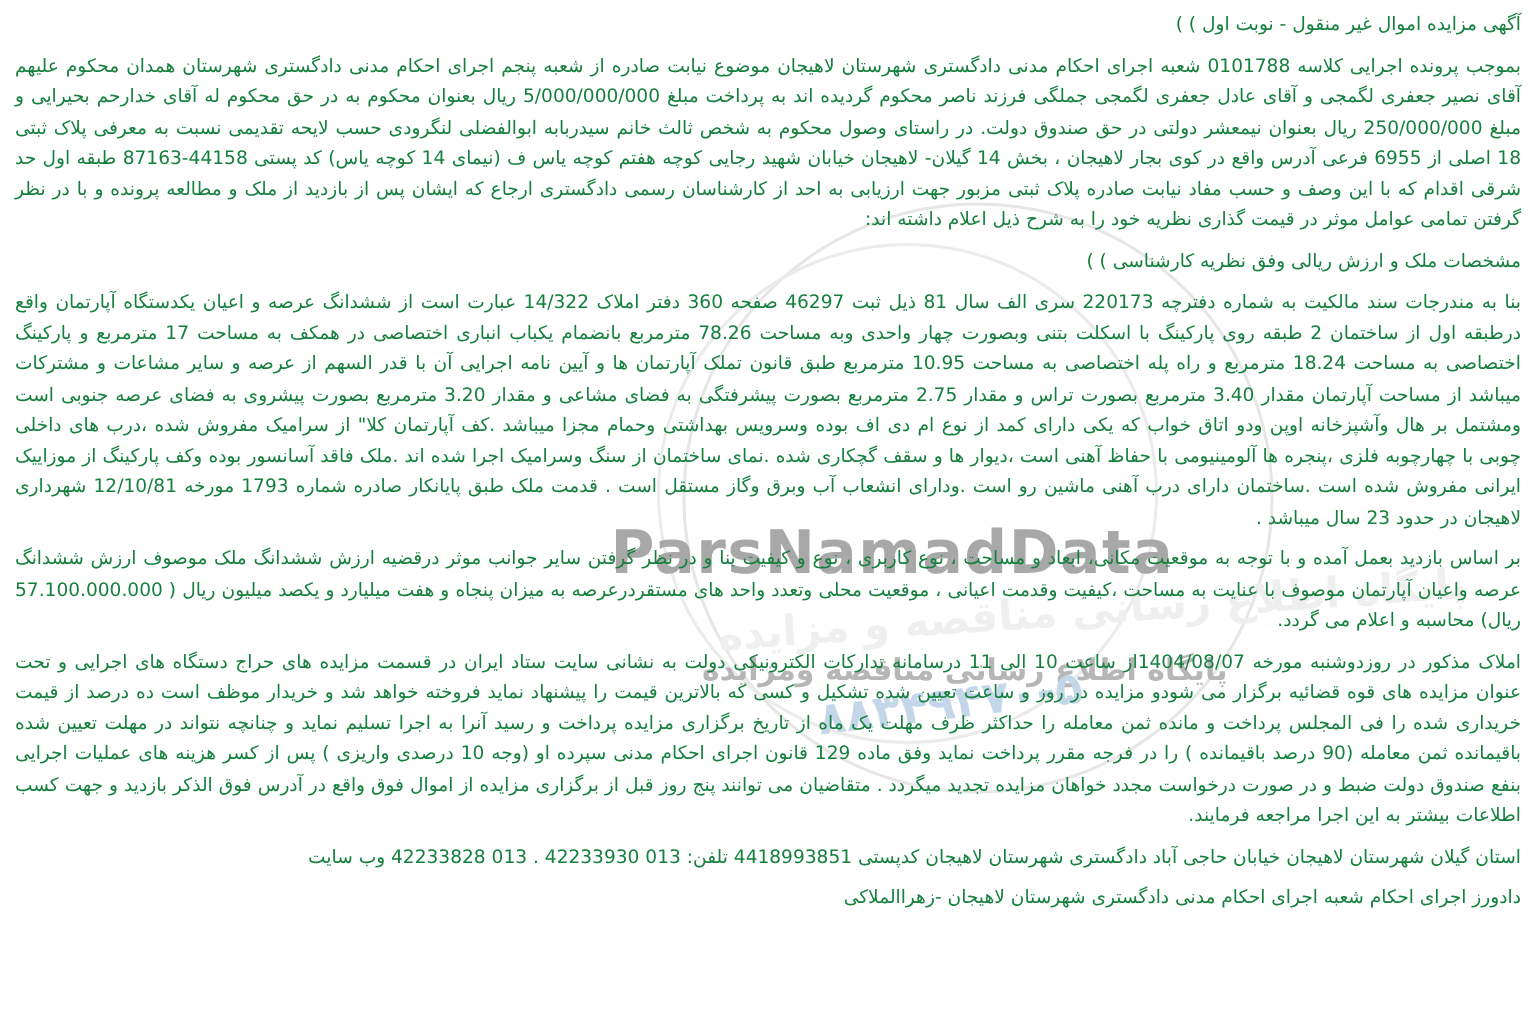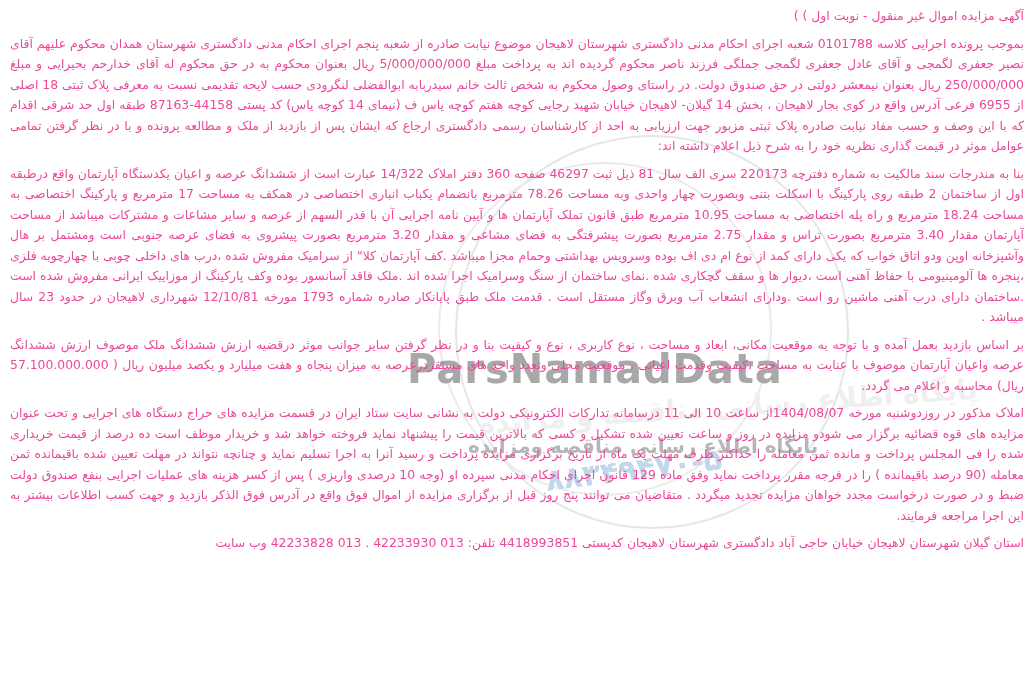--- a/index.html
+++ b/index.html
@@ -31,22 +31,22 @@
   .wm-phone {
     position:absolute; left:545px; top:452px;
     font-size:30px; font-weight:bold; color:#c3d6ea;
     letter-spacing:5px; direction:ltr; transform:rotate(-7deg);
     white-space:nowrap;
   }
   
   .content {
     position:relative; z-index:1;
     direction:rtl; unicode-bidi:embed;
-    padding:6px 0 0 10px;
-    font-size:12.4px; line-height:20.5px; color:#ec4899;
+    padding:6px 10px 0 10px;
+    font-size:12.4px; line-height:20.5px; color:#15803d;
     text-align:justify;
   }
   .content p { margin:0 0 7px 0; }
   .title-line   { text-align:right; }
   .subhead      { text-align:right; }
   .note-underline { text-align:right; text-decoration:underline; }
   .address-line { text-align:right; margin-top:6px; }
   .signature-line {
     text-align:right;
     margin-top:26px;
@@ -63,19 +63,21 @@
     <div class="wm-circle wm-c2"></div>
     <div class="wm-ghost">پایگاه اطلاع رسانی مناقصه و مزایده</div>
     <div class="wm-brand">ParsNamadData</div>
     <div class="wm-tagline">پایگاه اطلاع رسانی مناقصه ومزایده</div>
     <div class="wm-phone">۸۸۳۴۹۴۷۰-۵</div>
   </div>
 
   <div class="content">
     <p class="title-line">آگهی مزایده اموال غیر منقول - نوبت اول ) )</p>
     <p>بموجب پرونده اجرایی کلاسه 0101788 شعبه اجرای احکام مدنی دادگستری شهرستان لاهیجان موضوع نیابت صادره از شعبه پنجم اجرای احکام مدنی دادگستری شهرستان همدان محکوم علیهم آقای نصیر جعفری لگمجی و آقای عادل جعفری لگمجی جملگی فرزند ناصر محکوم گردیده اند به پرداخت مبلغ 5/000/000/000 ریال بعنوان محکوم به در حق محکوم له آقای خدارحم بحیرایی و مبلغ 250/000/000 ریال بعنوان نیمعشر دولتی در حق صندوق دولت. در راستای وصول محکوم به شخص ثالث خانم سیدربابه ابوالفضلی لنگرودی حسب لایحه تقدیمی نسبت به معرفی پلاک ثبتی 18 اصلی از 6955 فرعی آدرس واقع در کوی بجار لاهیجان ، بخش 14 گیلان- لاهیجان خیابان شهید رجایی کوچه هفتم کوچه یاس ف (نیمای 14 کوچه یاس) کد پستی 44158-87163 طبقه اول حد شرقی اقدام که با این وصف و حسب مفاد نیابت صادره پلاک ثبتی مزبور جهت ارزیابی به احد از کارشناسان رسمی دادگستری ارجاع که ایشان پس از بازدید از ملک و مطالعه پرونده و با در نظر گرفتن تمامی عوامل موثر در قیمت گذاری نظریه خود را به شرح ذیل اعلام داشته اند:</p>
+    <p class="subhead">مشخصات ملک و ارزش ریالی وفق نظریه کارشناسی ) )</p>
     <p>بنا به مندرجات سند مالکیت به شماره دفترچه 220173 سری الف سال 81 ذیل ثبت 46297 صفحه 360 دفتر املاک 14/322 عبارت است از ششدانگ عرصه و اعیان یکدستگاه آپارتمان واقع درطبقه اول از ساختمان 2 طبقه روی پارکینگ با اسکلت بتنی وبصورت چهار واحدی وبه مساحت 78.26 مترمربع بانضمام یکباب انباری اختصاصی در همکف به مساحت 17 مترمربع و پارکینگ اختصاصی به مساحت 18.24 مترمربع و راه پله اختصاصی به مساحت 10.95 مترمربع طبق قانون تملک آپارتمان ها و آیین نامه اجرایی آن با قدر السهم از عرصه و سایر مشاعات و مشترکات میباشد از مساحت آپارتمان مقدار 3.40 مترمربع بصورت تراس و مقدار 2.75 مترمربع بصورت پیشرفتگی به فضای مشاعی و مقدار 3.20 مترمربع بصورت پیشروی به فضای عرصه جنوبی است ومشتمل بر هال وآشپزخانه اوپن ودو اتاق خواب که یکی دارای کمد از نوع ام دی اف بوده وسرویس بهداشتی وحمام مجزا میباشد .کف آپارتمان کلا" از سرامیک مفروش شده ،درب های داخلی چوبی با چهارچوبه فلزی ،پنجره ها آلومینیومی با حفاظ آهنی است ،دیوار ها و سقف گچکاری شده .نمای ساختمان از سنگ وسرامیک اجرا شده اند .ملک فاقد آسانسور بوده وکف پارکینگ از موزاییک ایرانی مفروش شده است .ساختمان دارای درب آهنی ماشین رو است .ودارای انشعاب آب وبرق وگاز مستقل است . قدمت ملک طبق پایانکار صادره شماره 1793 مورخه 12/10/81 شهرداری لاهیجان در حدود 23 سال میباشد .</p>
     <p>بر اساس بازدید بعمل آمده و با توجه به موقعیت مکانی، ابعاد و مساحت ، نوع کاربری ، نوع و کیفیت بنا و در نظر گرفتن سایر جوانب موثر درقضیه ارزش ششدانگ ملک موصوف ارزش ششدانگ عرصه واعیان آپارتمان موصوف با عنایت به مساحت ،کیفیت وقدمت اعیانی ، موقعیت محلی وتعدد واحد های مستقردرعرصه به میزان پنجاه و هفت میلیارد و یکصد میلیون ریال ( 57.100.000.000 ریال) محاسبه و اعلام می گردد.</p>
     <p>املاک مذکور در روزدوشنبه مورخه 1404/08/07از ساعت 10 الی 11 درسامانه تدارکات الکترونیکی دولت به نشانی سایت ستاد ایران  در قسمت مزایده های حراج دستگاه های اجرایی و تحت عنوان مزایده های قوه قضائیه برگزار می شودو مزایده در روز و ساعت تعیین شده تشکیل و کسی که بالاترین قیمت را پیشنهاد نماید فروخته خواهد شد و خریدار موظف است ده درصد از قیمت خریداری شده را فی المجلس پرداخت و مانده ثمن معامله را حداکثر ظرف مهلت یک ماه از تاریخ برگزاری مزایده پرداخت و رسید آنرا به اجرا تسلیم نماید و چنانچه نتواند در مهلت تعیین شده باقیمانده ثمن معامله (90 درصد باقیمانده ) را در فرجه مقرر پرداخت نماید وفق ماده 129 قانون اجرای احکام مدنی سپرده او (وجه 10 درصدی واریزی ) پس از کسر هزینه های عملیات اجرایی بنفع صندوق دولت ضبط و در صورت درخواست مجدد خواهان مزایده تجدید میگردد . متقاضیان می توانند پنج روز قبل از برگزاری مزایده از اموال فوق واقع در آدرس فوق الذکر بازدید و جهت کسب اطلاعات بیشتر به این اجرا مراجعه فرمایند.</p>
     <p class="address-line">استان گیلان شهرستان لاهیجان خیابان حاجی آباد دادگستری شهرستان لاهیجان کدپستی 4418993851 تلفن: 013 42233930 . 013 42233828 وب سایت</p>
+    <p class="signature-line">دادورز اجرای احکام شعبه اجرای احکام مدنی دادگستری شهرستان لاهیجان -زهراالملاکی</p>
   </div>
 
 </div>
 
 </body></html>

